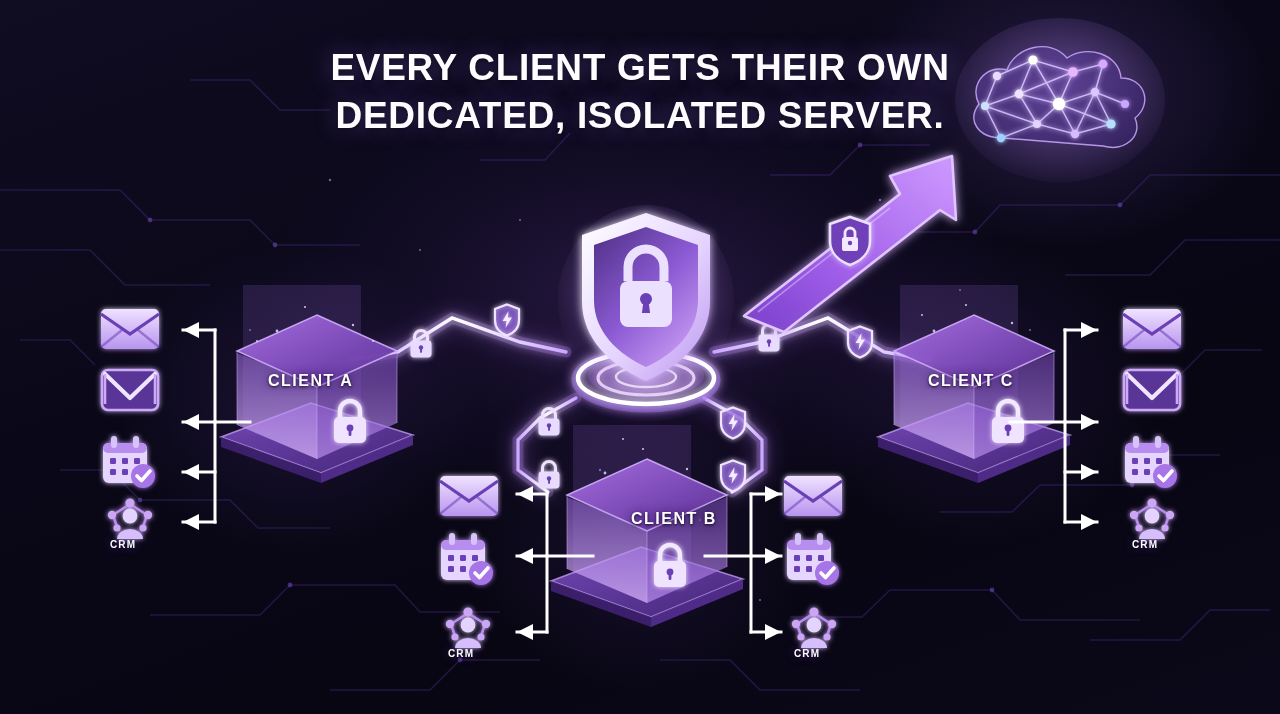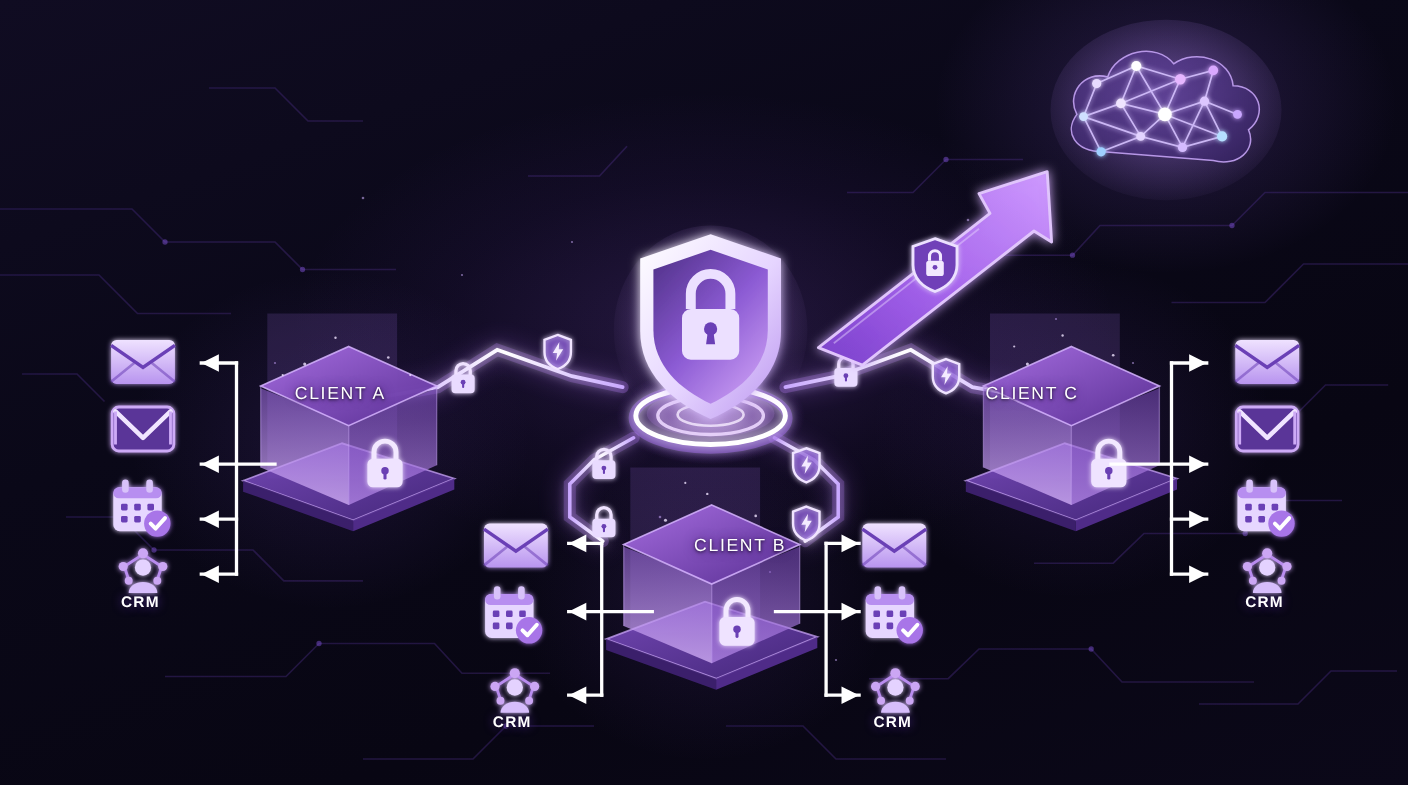--- a/index.html
+++ b/index.html
@@ -34,31 +34,32 @@
     text-shadow:0 0 22px rgba(150,110,235,.45),0 2px 5px rgba(0,0,0,.8);
     z-index:30;
   }
   #headline .l2{display:block;}
 
   
   .client-label{
     position:absolute;
     color:#ffffff;
     font-size:16px;
-    font-weight:normal;
+    font-weight:bold;
     letter-spacing:1.5px;
     text-shadow:0 0 10px rgba(60,20,110,.95),0 1px 3px rgba(0,0,0,.9);
     white-space:nowrap;
     z-index:22;
     pointer-events:none;
+    margin-top:22px;
   }
   .crm-label{
     position:absolute;
     color:#ffffff;
-    font-size:14px;
+    font-size:10px;
     font-weight:bold;
     letter-spacing:1.1px;
     text-shadow:0 0 9px rgba(90,50,170,.85),0 1px 2px rgba(0,0,0,.9);
     white-space:nowrap;
     z-index:22;
   }
   svg{display:block;overflow:visible;}
 </style>
 </head>
 <body>
@@ -307,21 +308,21 @@
     </g>
   </svg>
   <svg class="abs" style="left:988px;top:398px;z-index:16;" width="40" height="48" viewBox="0 0 40 48">
     <g filter="url(#tinyglow)">
       <path d="M10,20 V13 a10,10 0 0 1 20,0 V20" fill="none" stroke="#f2e8ff" stroke-width="4.5"></path>
       <rect x="4" y="19" width="32" height="26" rx="5" fill="#efe3ff"></rect>
       <circle cx="20" cy="30" r="3.4" fill="#6a3fb4"></circle>
       <rect x="18.6" y="31" width="2.8" height="7" rx="1.3" fill="#6a3fb4"></rect>
     </g>
   </svg>
-  <div class="client-label" style="left:896px;top:350px;">CLIENT C</div>
+  <div class="client-label" style="left:928px;top:350px;">CLIENT C</div>
 
   <svg class="abs" style="left:535px;top:425px;z-index:14;" width="230" height="210" viewBox="0 0 230 210">
     <rect x="38" y="0" width="118" height="150" fill="#a271e8" opacity=".17"></rect>
     <path d="M16,156 L106,122 L208,154 L116,192 Z" fill="url(#plateA)" opacity=".9"></path>
     <path d="M16,156 L106,122 L208,154 L116,192 Z" fill="none" stroke="#c8a4f5" stroke-width="1.6" opacity=".75"></path>
     <path d="M16,156 L16,166 L116,202 L116,192 Z" fill="#3f2272" opacity=".92"></path>
     <path d="M116,192 L116,202 L208,164 L208,154 Z" fill="#552f91" opacity=".92"></path>
     <path d="M32,72 L112,104 L112,178 L32,144 Z" fill="url(#faceLA)"></path>
     <path d="M112,104 L192,72 L192,142 L112,178 Z" fill="url(#faceRA)"></path>
     <path d="M112,34 L192,70 L112,106 L32,70 Z" fill="url(#topA)" opacity=".97"></path>
@@ -691,14 +692,18 @@
       <circle cx="9" cy="20" r="4.2" fill="#cba6f4"></circle>
       <circle cx="45" cy="20" r="4.2" fill="#cba6f4"></circle>
       <circle cx="14" cy="33" r="3.6" fill="#cba6f4"></circle>
       <circle cx="40" cy="33" r="3.6" fill="#cba6f4"></circle>
       <circle cx="27" cy="21" r="7.4" fill="#e4d2ff"></circle>
       <path d="M14,44 a13,10 0 0 1 26,0 Z" fill="#d6bdfb"></path>
     </g>
   </svg>
   <div class="crm-label" style="left:794px;top:648px;">CRM</div>
 
+  <div id="headline" class="abs">
+    <span>EVERY CLIENT GETS THEIR OWN</span>
+    <span class="l2">DEDICATED, ISOLATED SERVER.</span>
+  </div>
 
 </div>
 
 </body></html>

